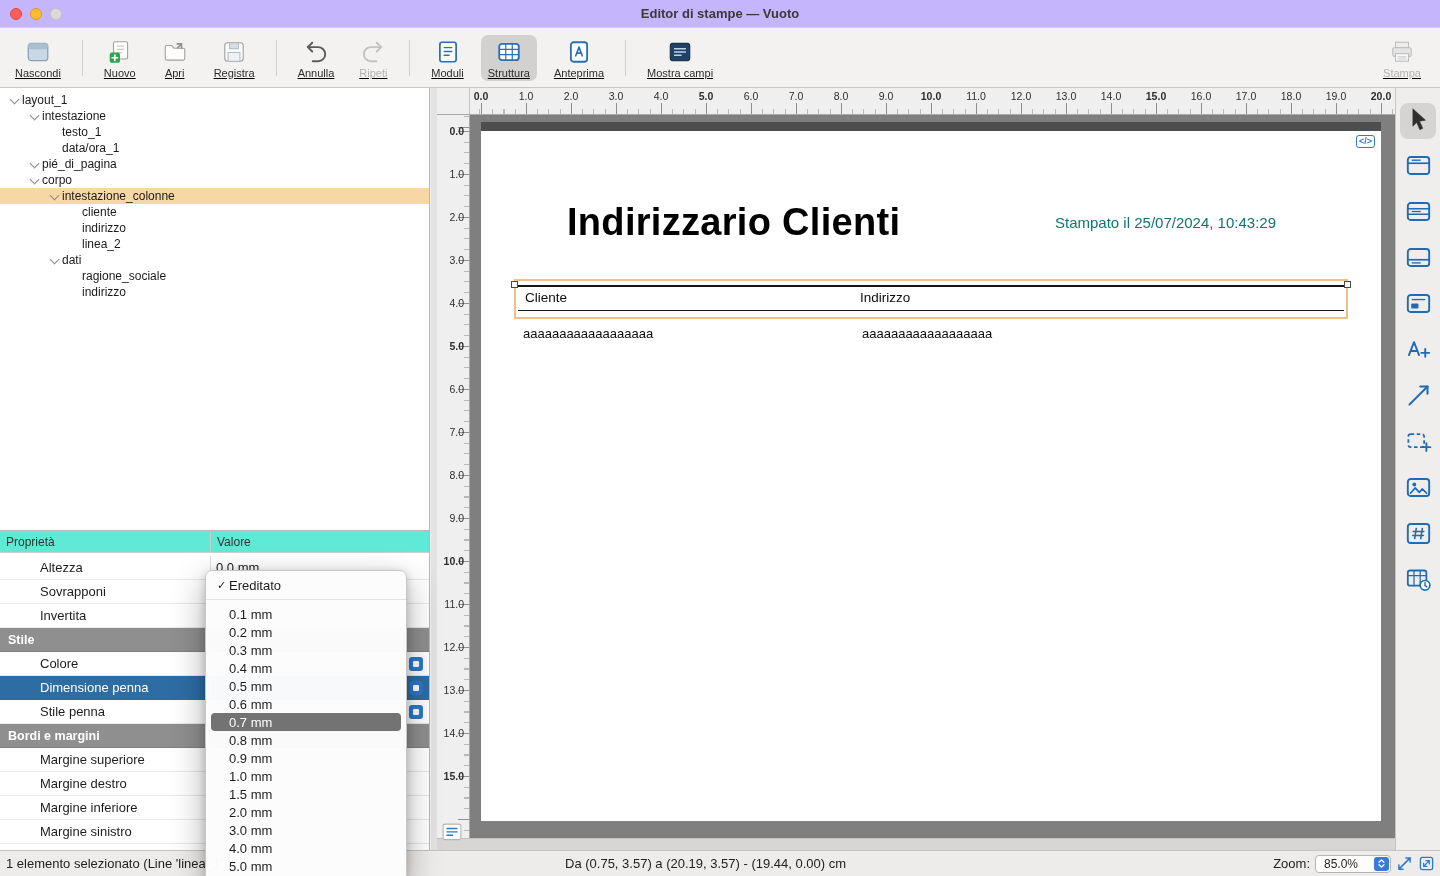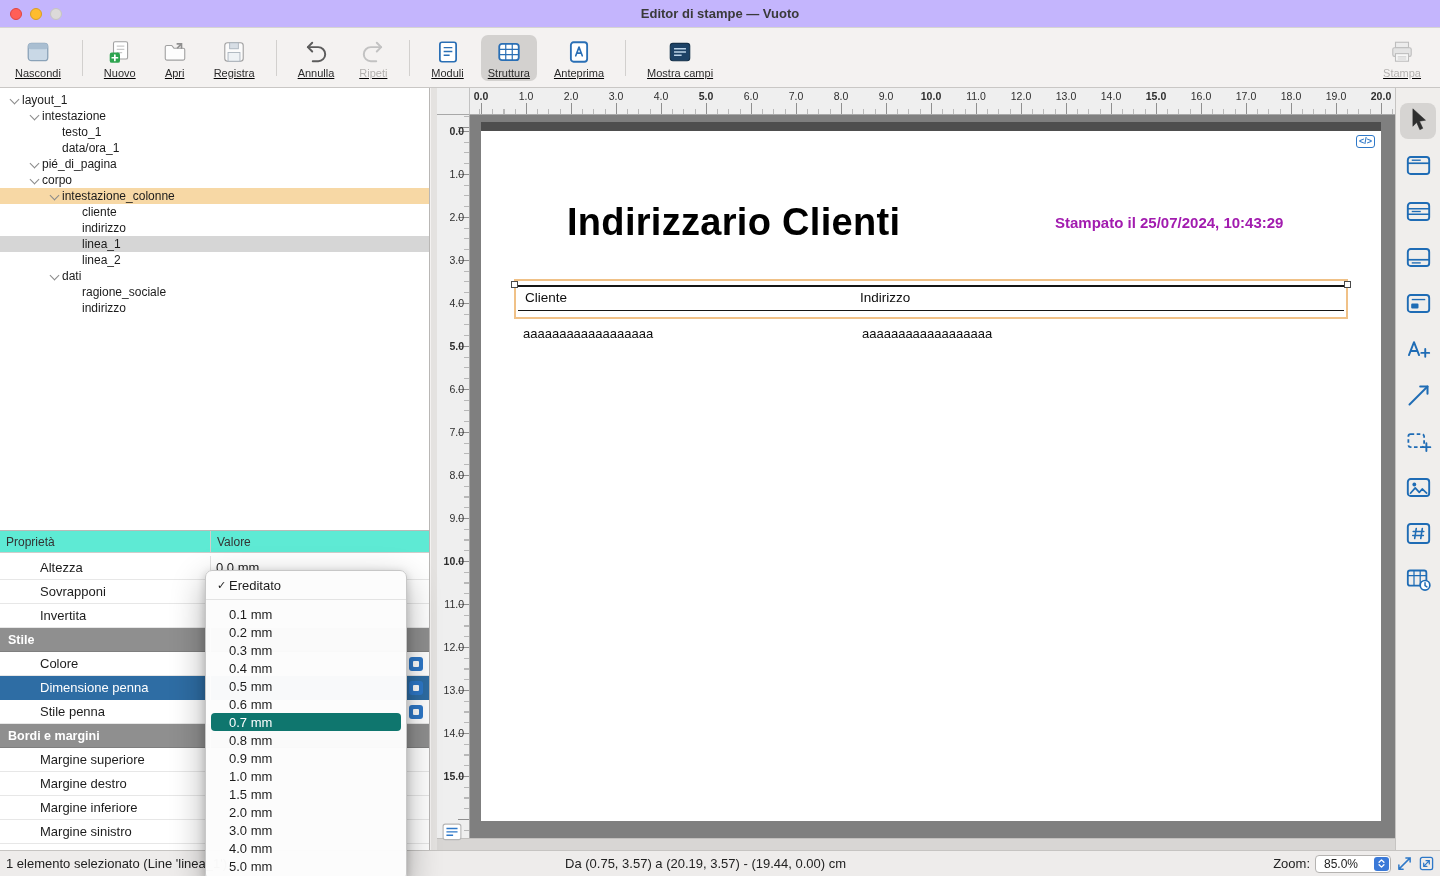--- a/index.html
+++ b/index.html
@@ -57,21 +57,21 @@
   .prop-value { padding-left:6px; flex:1; }
   .prop-row.selected { background:#2e6da4; color:#fff; border-bottom-color:#2e6da4; }
   .prop-section { height:24px; line-height:24px; background:#8f8f8f; color:#fff; font-weight:bold; font-size:12.5px; padding-left:8px; border-bottom:1px solid #7f7f7f; }
   .prop-action { position:absolute; right:6px; top:5px; width:14px; height:14px; background:#2e78c8; border-radius:3px; }
   .prop-action::after { content:''; position:absolute; left:4px; top:4px; width:6px; height:6px; background:#fff; border-radius:1px; }
 
   
   .menu { position:absolute; left:205px; top:570px; width:202px; background:rgba(252,252,252,0.98); border:1px solid #c7c7c7; border-radius:7px; box-shadow:0 12px 34px rgba(0,0,0,0.32), 0 2px 8px rgba(0,0,0,0.18); padding:5px 0; z-index:60; }
   .menu-item { height:18px; display:flex; align-items:center; font-size:13px; color:#1c1c1c; margin:0 5px; padding:0 6px 0 3px; border-radius:4px; }
   .menu-item .check { width:15px; flex:0 0 15px; font-size:11px; text-align:center; }
-  .menu-item.highlighted { background:#0f766e; color:#fff; }
+  .menu-item.highlighted { background:#737373; color:#fff; }
   .menu-sep { height:1px; background:#e3e3e3; margin:5px 0; }
 
   
   .ruler-corner { position:absolute; left:0; top:0; width:33px; height:27px; background:#efefef; border-right:1px solid #c2c2c2; border-bottom:1px solid #a8a8a8; z-index:4; }
   .h-ruler { position:absolute; left:0; right:0; top:0; height:27px; background:#efefef; border-bottom:1px solid #a8a8a8; z-index:3;
     background-image:
       repeating-linear-gradient(to right, #8f8f8f 0 1px, transparent 1px 45px),
       repeating-linear-gradient(to right, #b8b8b8 0 1px, transparent 1px 11.25px);
     background-size: auto 11px, auto 5px;
     background-position: left 44px bottom 0, left 44px bottom 0;
@@ -83,21 +83,21 @@
       repeating-linear-gradient(to bottom, #b8b8b8 0 1px, transparent 1px 10.75px);
     background-size: 11px auto, 5px auto;
     background-position: right 0 top 16px, right 0 top 16px;
     background-repeat: repeat-y; }
   .v-num { position:absolute; right:5px; transform:translateY(-50%); font-size:10.5px; color:#2e2e2e; white-space:nowrap; }
   .bold { font-weight:bold; }
 
   .page-shadow { position:absolute; left:44px; top:34px; width:900px; height:9px; background:#4e4e4e; }
   .page { position:absolute; left:44px; top:43px; width:900px; height:690px; background:#fff; }
   .doc-title { position:absolute; left:86px; top:70px; font-size:38px; font-weight:bold; letter-spacing:0.3px; color:#000; }
-  .doc-stamp { position:absolute; left:574px; top:83px; font-size:15px; font-weight:bold; color:#a21caf; }
+  .doc-stamp { position:absolute; left:574px; top:83px; font-size:15px; font-weight:normal; color:#0f766e; }
   .band { position:absolute; left:33px; top:148px; width:834px; height:40px; border:2px solid #f0c187; }
   .band-line { position:absolute; left:2px; right:2px; background:#151515; }
   .band-line.top { top:4px; height:2px; }
   .band-line.bottom { top:29px; height:1px; }
   .handle { position:absolute; width:7px; height:7px; background:#fff; border:1px solid #4a4a4a; top:0; }
   .handle.left { left:-5px; }
   .handle.right { right:-5px; }
   .band-cell { position:absolute; top:9px; font-size:13.5px; color:#0d0d0d; }
   .band-cell.c1 { left:9px; }
   .band-cell.c2 { left:344px; }
@@ -278,24 +278,20 @@
           <span class="chev"></span>
           <span>intestazione_colonne</span>
         </div>
         <div class="tree-row" style="padding-left: 68px;">
           <span class="chev-space"></span>
           <span>cliente</span>
         </div>
         <div class="tree-row" style="padding-left: 68px;">
           <span class="chev-space"></span>
           <span>indirizzo</span>
-        </div>
-        <div class="tree-row hl-gray" style="padding-left: 68px;">
-          <span class="chev-space"></span>
-          <span>linea_1</span>
         </div>
         <div class="tree-row" style="padding-left: 68px;">
           <span class="chev-space"></span>
           <span>linea_2</span>
         </div>
         <div class="tree-row" style="padding-left: 48px;">
           <span class="chev"></span>
           <span>dati</span>
         </div>
         <div class="tree-row" style="padding-left: 68px;">

